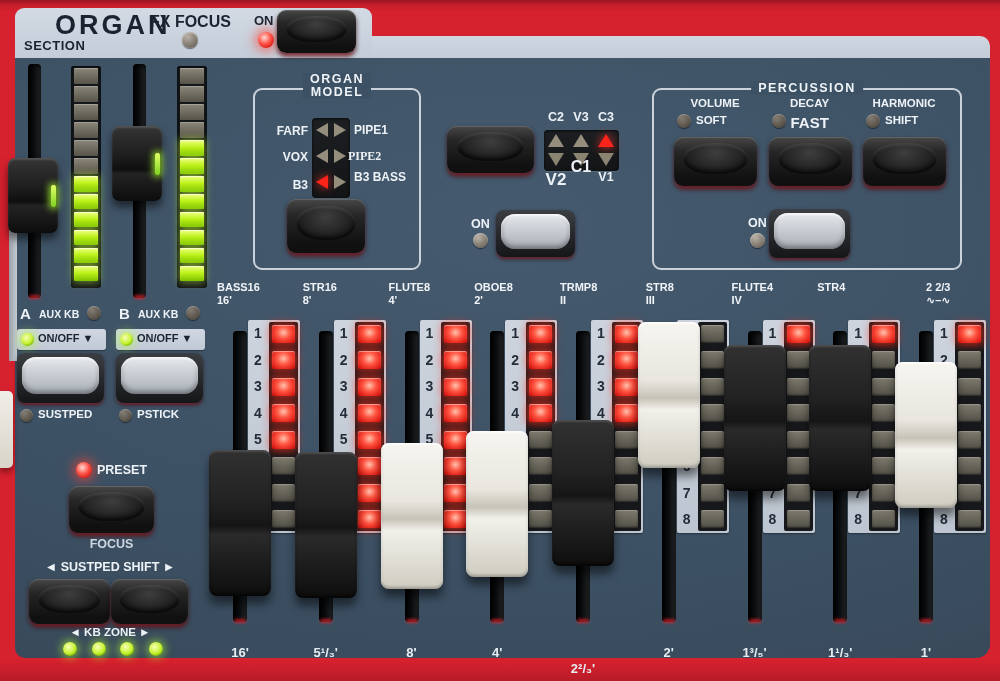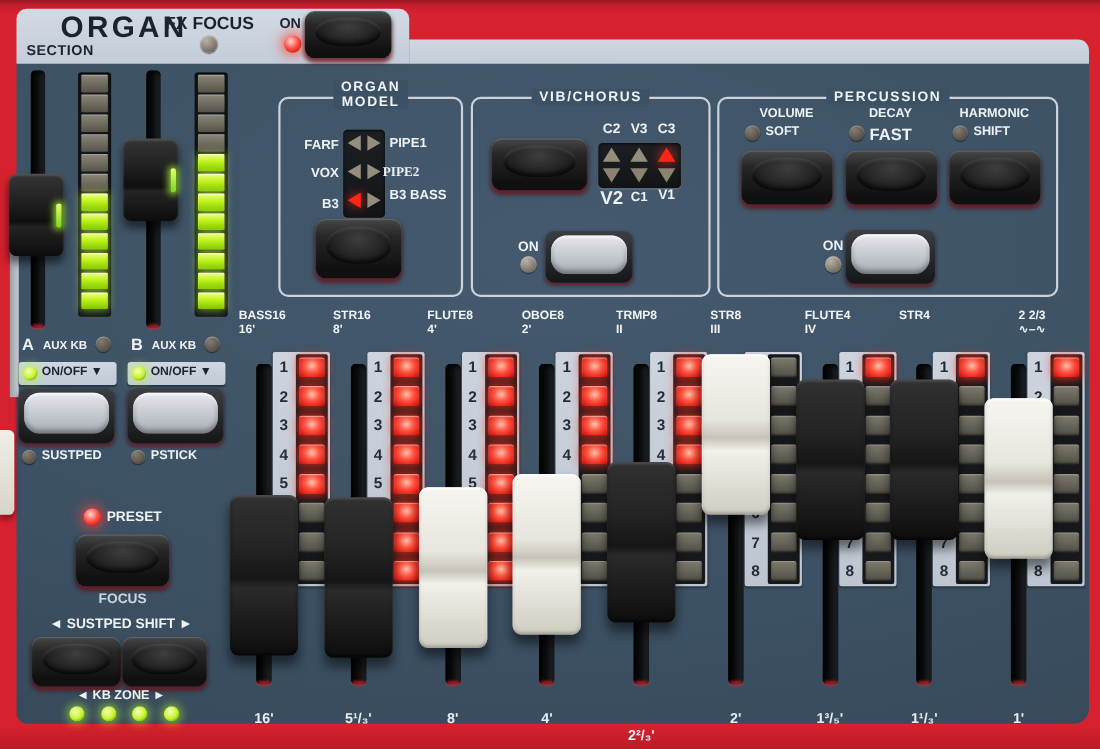--- a/index.html
+++ b/index.html
@@ -147,36 +147,33 @@
       <div class="t" style="left: 348px; top: 150px; width: 52px; font-size: 12px; line-height: 12px; white-space: normal; font-family: Liberation Serif, serif;">PIPE2</div>
       <div class="tri l" style="left: 316px; top: 149px;"></div>
       <div class="tri r" style="left: 334px; top: 149px;"></div>
       <div class="t" style="left: 251px; top: 178px; width: 57px; text-align: right; font-size: 12px;">B3</div>
       <div class="t" style="left: 354px; top: 171px; width: 52px; font-size: 12px; line-height: 12px; white-space: normal;">B3 BASS</div>
       <div class="tri l lit" style="left: 316px; top: 175px;"></div>
       <div class="tri r" style="left: 334px; top: 175px;"></div>
     </div>
   <div class="btn-k" style="left:287px;top:199px;width:78px;height:54px;"></div>
 
-  <div class="gbox" style="left:428px;top:88px;width:214px;height:178px;">
-    <div class="boxtitle" style="top:-9px;left:50%;transform:translateX(-50%);font-size:12.5px;">VIB/CHORUS</div>
-  </div>
   <div class="btn-k" style="left:447px;top:126px;width:87px;height:47px;"></div>
   <div class="triblock" style="left:544px;top:130px;width:75px;height:41px;"></div>
   <div id="vib-grid">
       <div class="t ctr" style="left: 542px; top: 110px; width: 28px; font-size: 12.5px;">C2</div>
       <div class="tri u" style="left: 548px; top: 134px;"></div>
       <div class="t ctr" style="left: 567px; top: 110px; width: 28px; font-size: 12.5px;">V3</div>
       <div class="tri u" style="left: 573px; top: 134px;"></div>
       <div class="t ctr" style="left: 592px; top: 110px; width: 28px; font-size: 12.5px;">C3</div>
       <div class="tri u lit" style="left: 598px; top: 134px;"></div>
       <div class="tri dn" style="left: 548px; top: 153px;"></div>
       <div class="t ctr" style="left: 542px; top: 170px; width: 28px; font-size: 17px;">V2</div>
       <div class="tri dn" style="left: 573px; top: 153px;"></div>
-      <div class="t ctr" style="left: 567px; top: 172px; width: 28px; font-size: 12px;">C1</div>
+      <div class="t ctr" style="left: 567px; top: 158px; width: 28px; font-size: 16px;">C1</div>
       <div class="tri dn" style="left: 598px; top: 153px;"></div>
       <div class="t ctr" style="left: 592px; top: 170px; width: 28px; font-size: 12.5px;">V1</div>
     </div>
   <div class="t" style="left:471px;top:217px;font-size:12.5px;">ON</div>
   <div class="led gray" style="left:473px;top:233px;width:15px;height:15px;"></div>
   <div class="btn-g" style="left:496px;top:210px;width:79px;height:47px;"></div>
 
   <div class="gbox" style="left:652px;top:88px;width:306px;height:178px;">
     <div class="boxtitle" style="top:-9px;left:50%;transform:translateX(-50%);font-size:12.5px;">PERCUSSION</div>
   </div>

